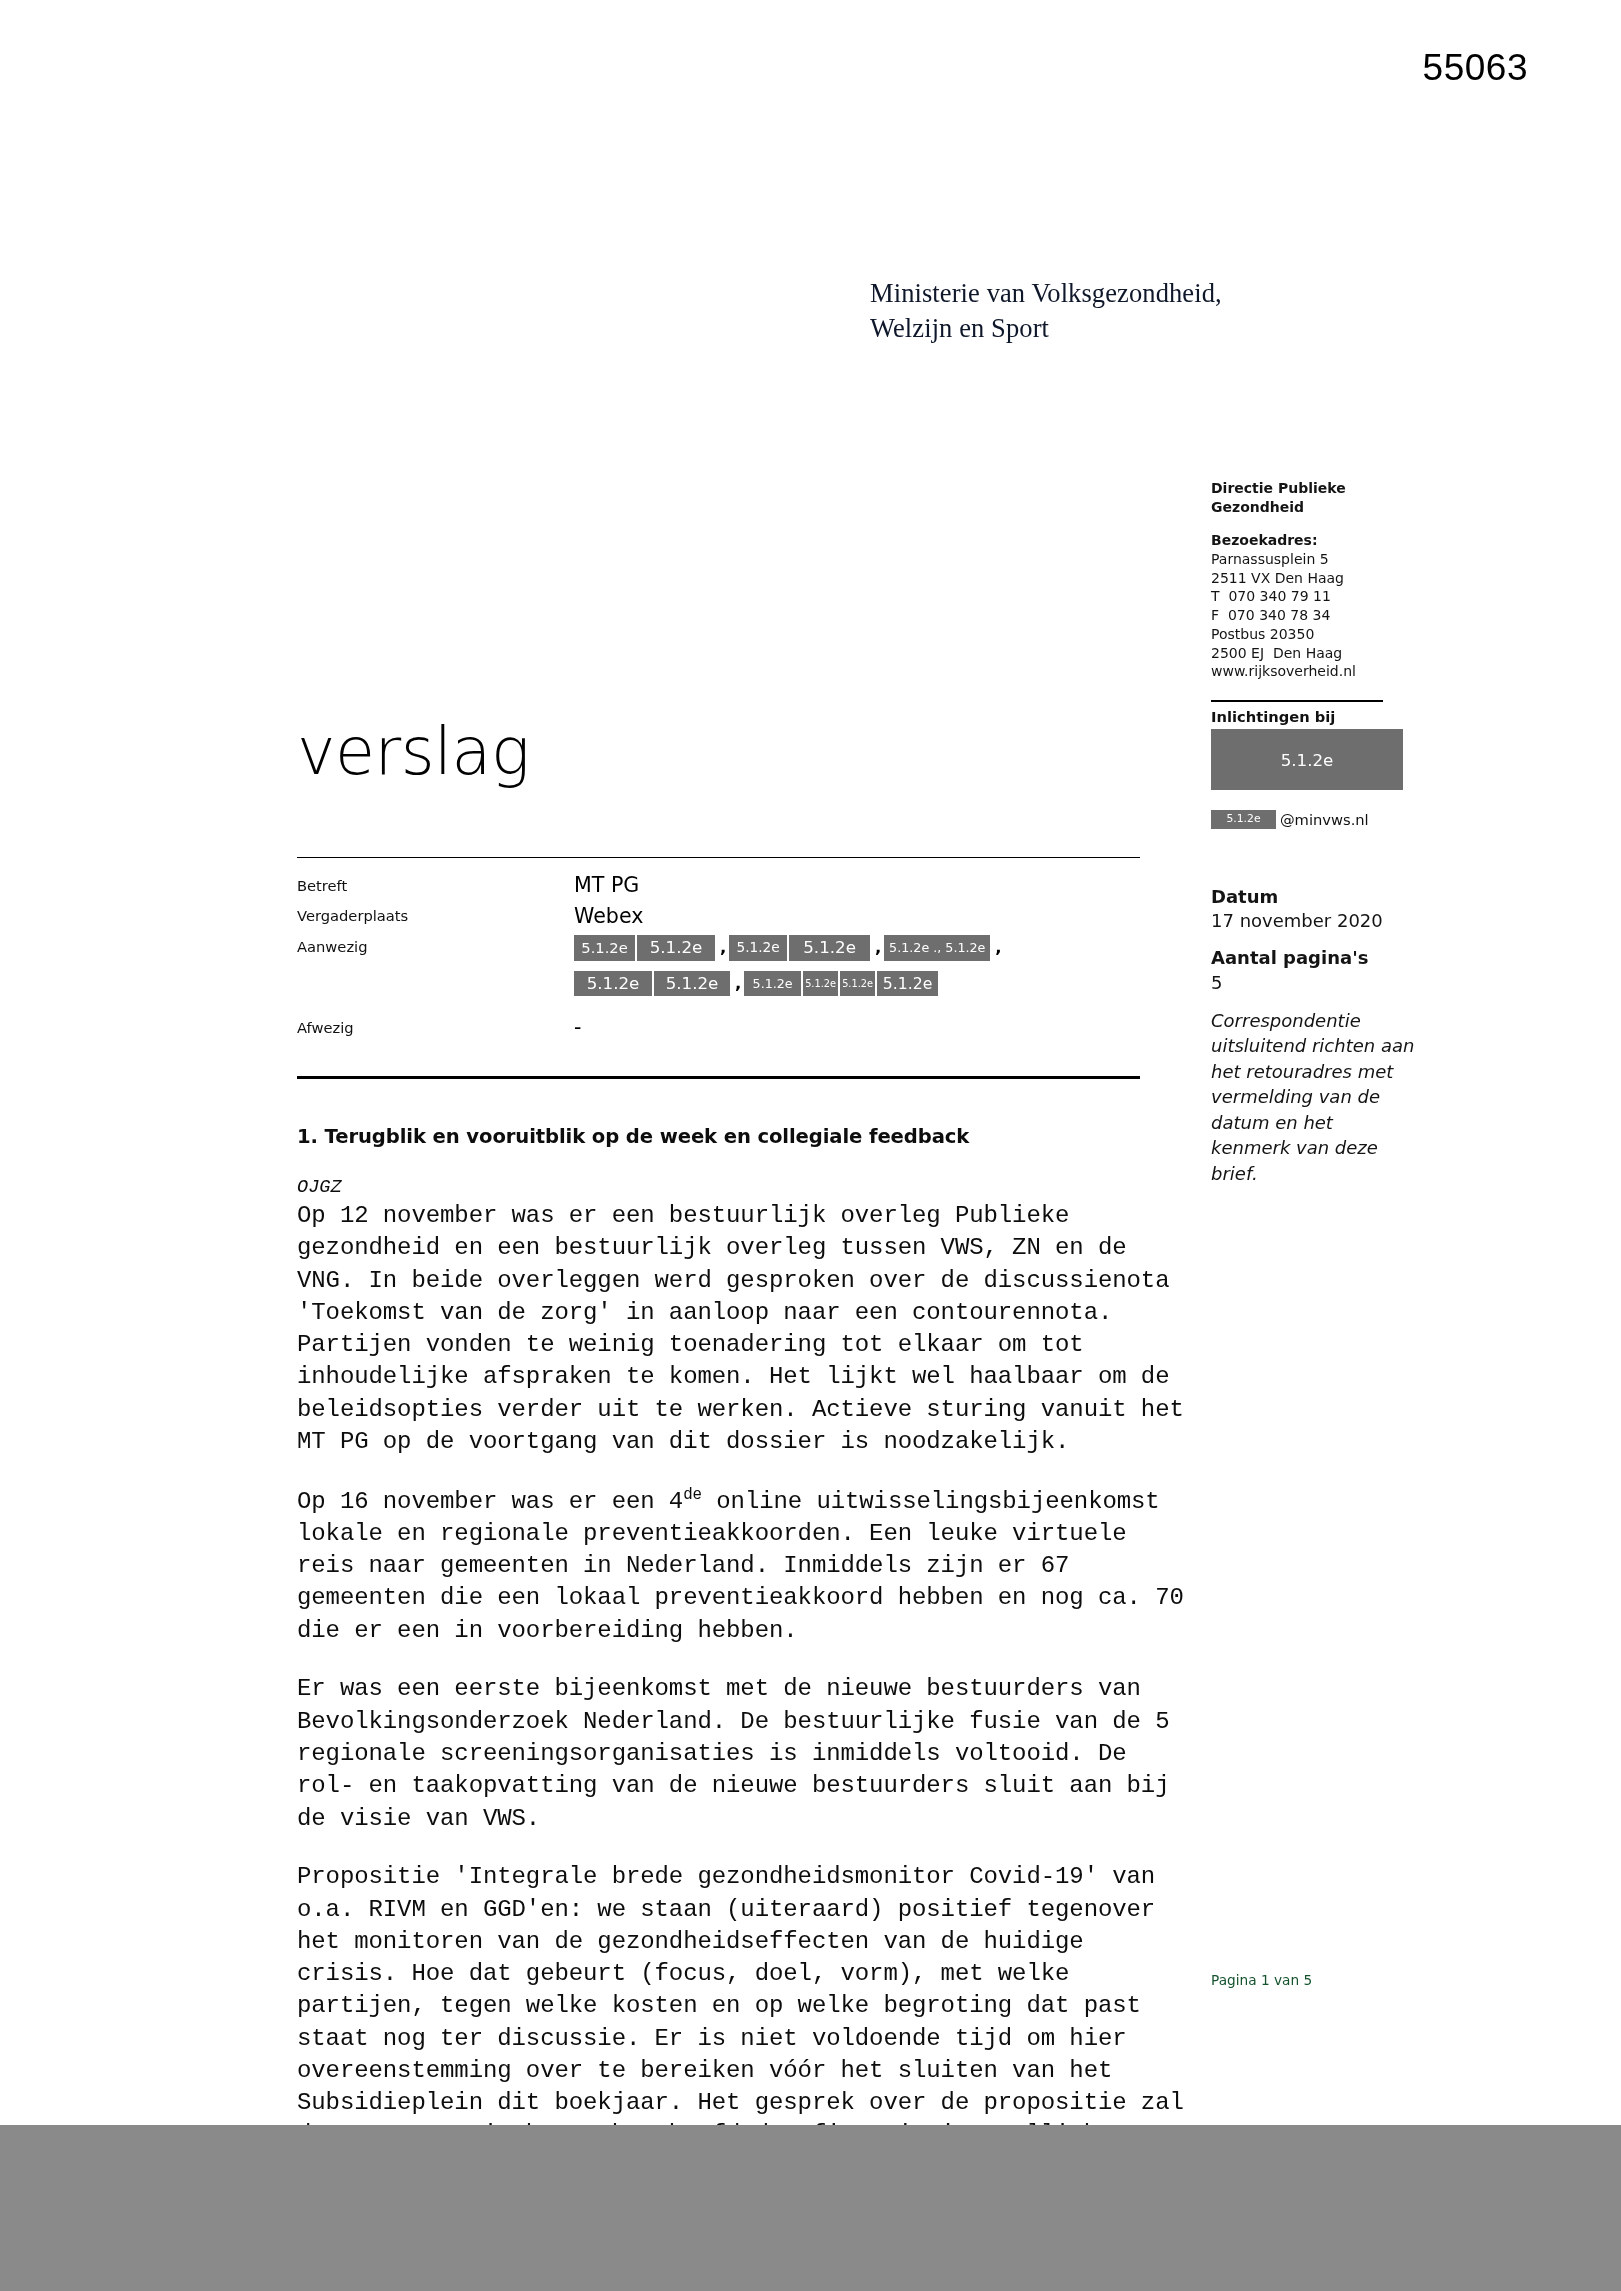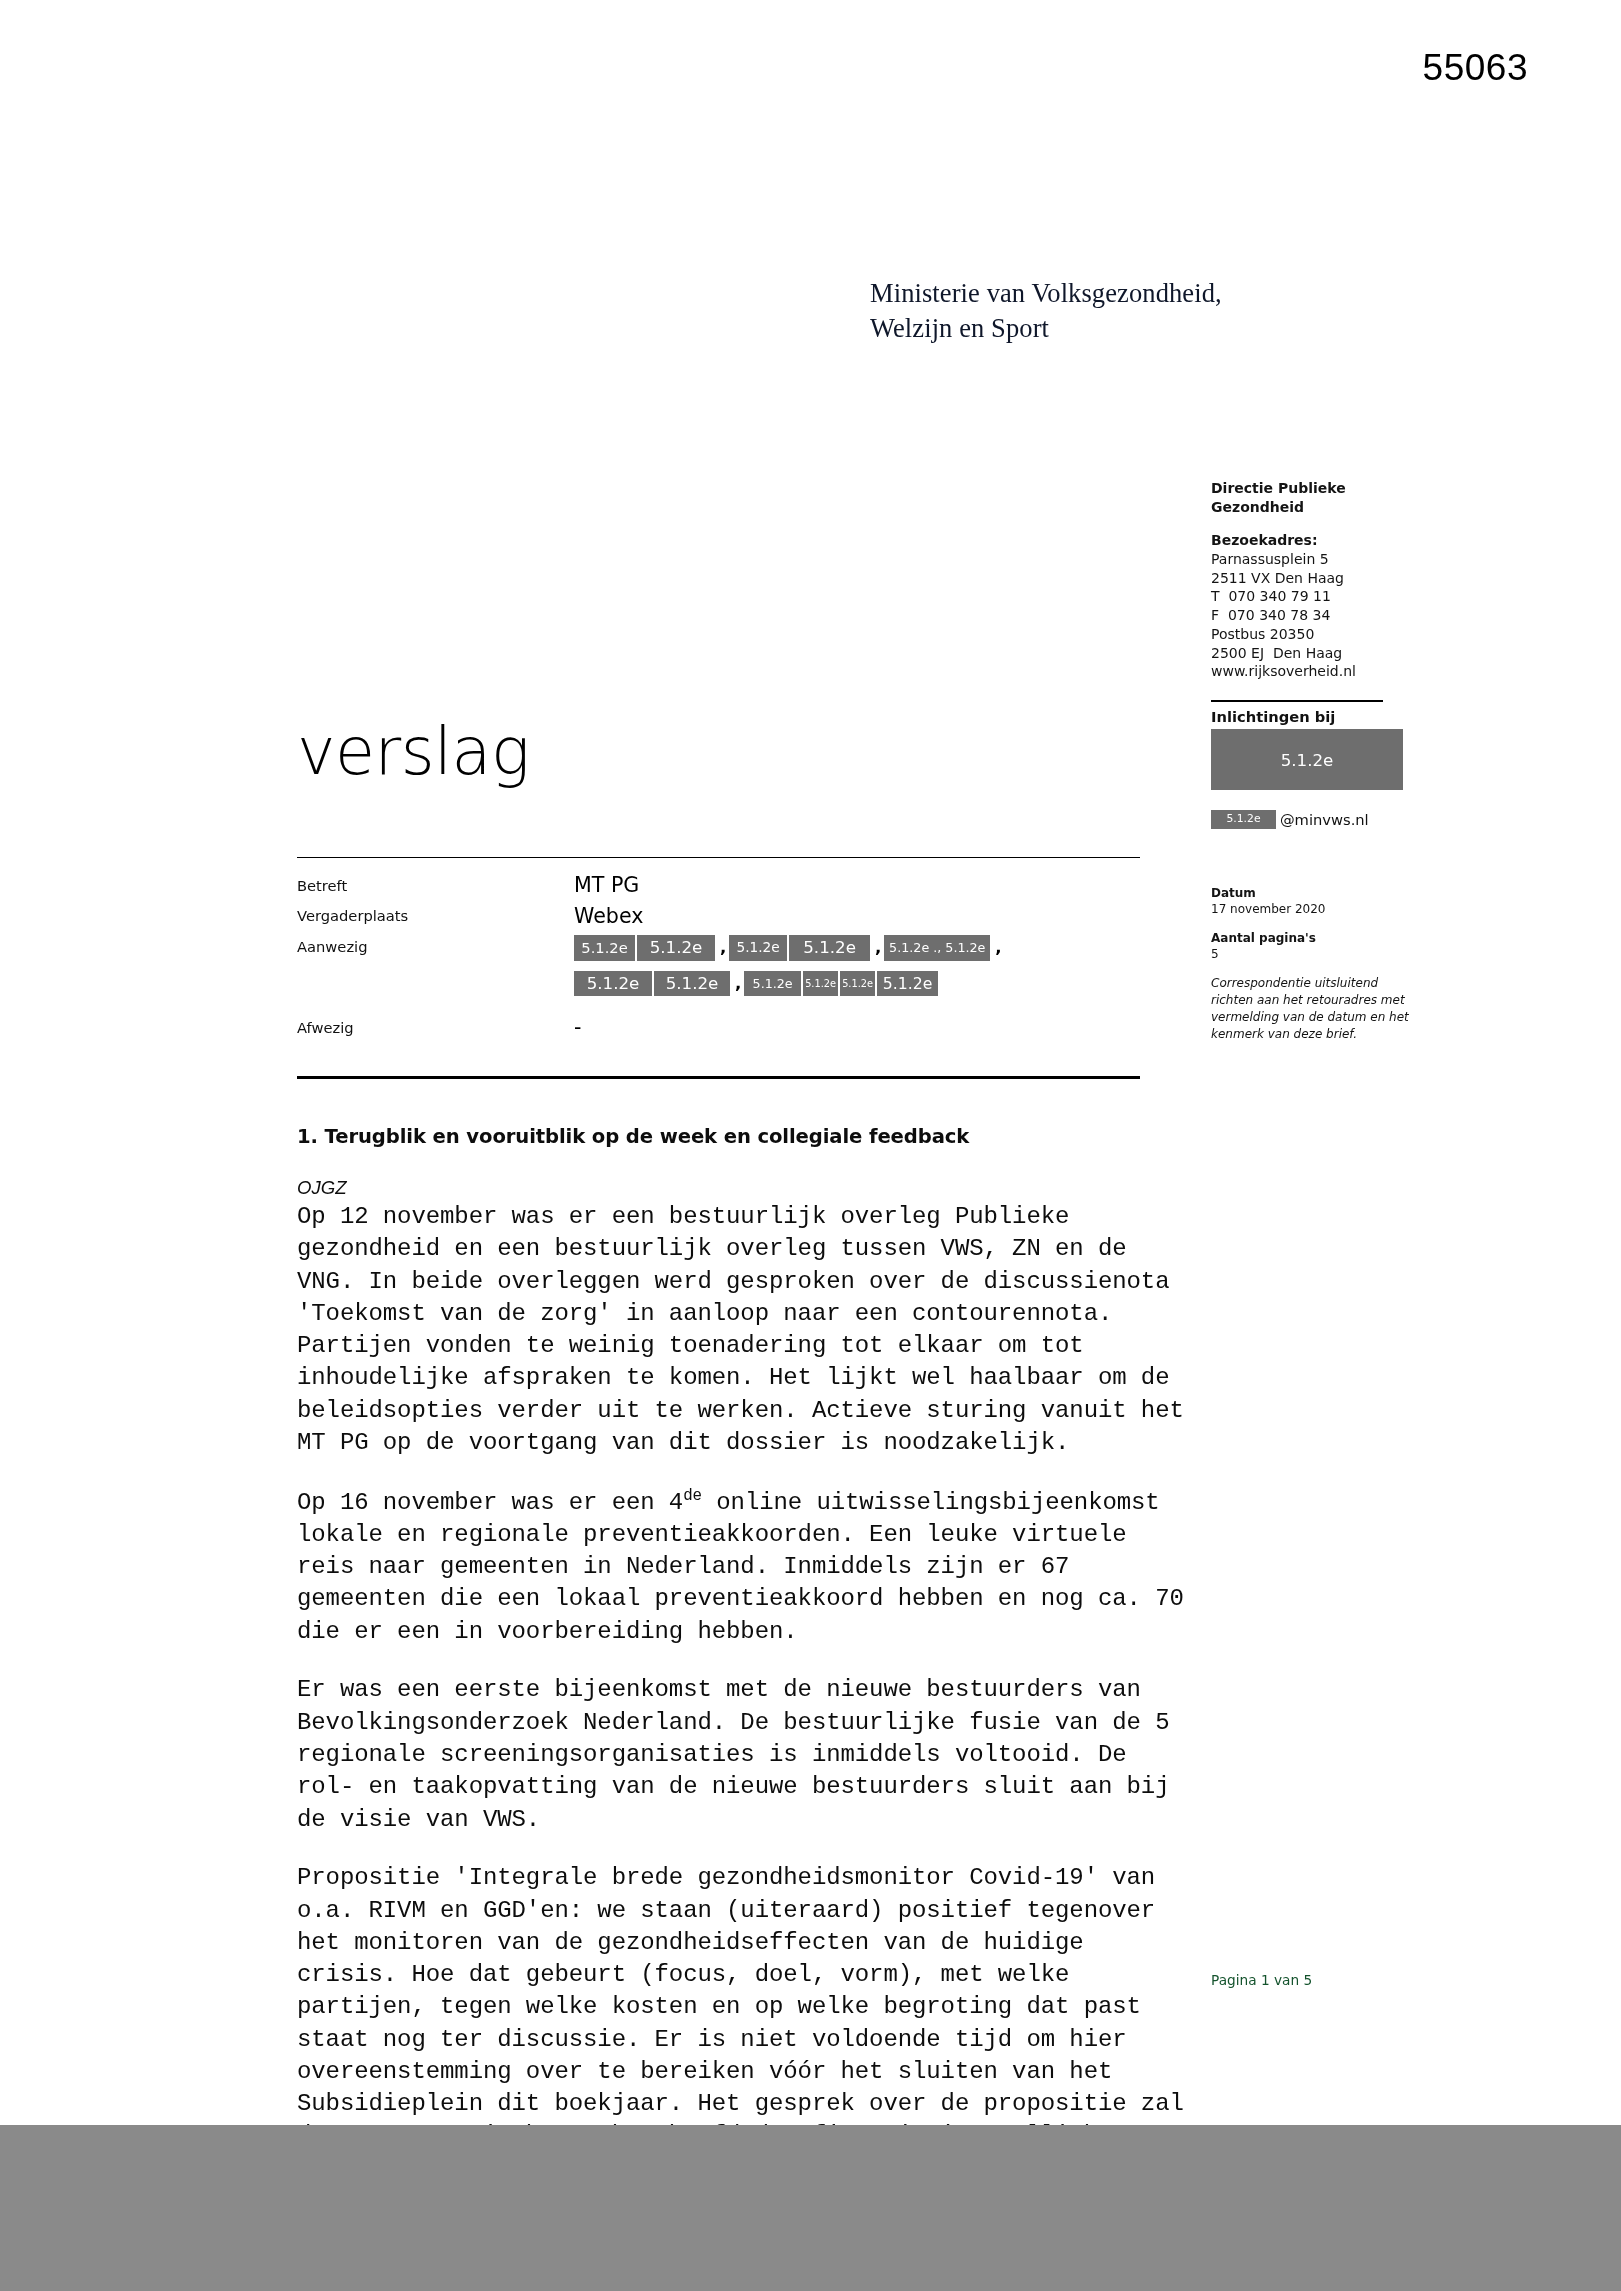--- a/index.html
+++ b/index.html
@@ -118,21 +118,21 @@
     font-size: 10.8px;
     line-height: 18.6px;
     margin-right: 3.9px;
   }
 
   .datum-blk {
     position: absolute;
     left: 1211px;
     top: 885px;
     width: 206px;
-    font-size: 12px;
+    font-size: 18px;
     line-height: 1.35;
     color: #141414;
   }
   .datum-blk .hd { font-weight: bold; display: block; }
   .datum-blk .sp { height: 12.7px; }
   .datum-blk .note {
     font-style: italic;
     line-height: 1.42;
     display: block;
   }
@@ -217,21 +217,21 @@
     font-family: "DejaVu Sans", sans-serif;
     font-size: 19.6px;
     font-weight: bold;
     margin: 0 0 29px 0;
     letter-spacing: -0.1px;
   }
   .ital {
     font-style: italic;
     font-size: 18.6px;
     margin: 0 0 2px 0;
-    font-family: Liberation Sans, sans-serif;
+    font-family: Liberation Mono, monospace;
   }
   p.para {
     font-family: Liberation Mono, monospace;
     font-size: 24px;
     line-height: 1.345;
     margin: 0 0 26.5px 0;
     letter-spacing: -0.1px;
   }
   p.para.tight { margin-bottom: 0; }
   sup { font-size: 0.66em; vertical-align: super; }

